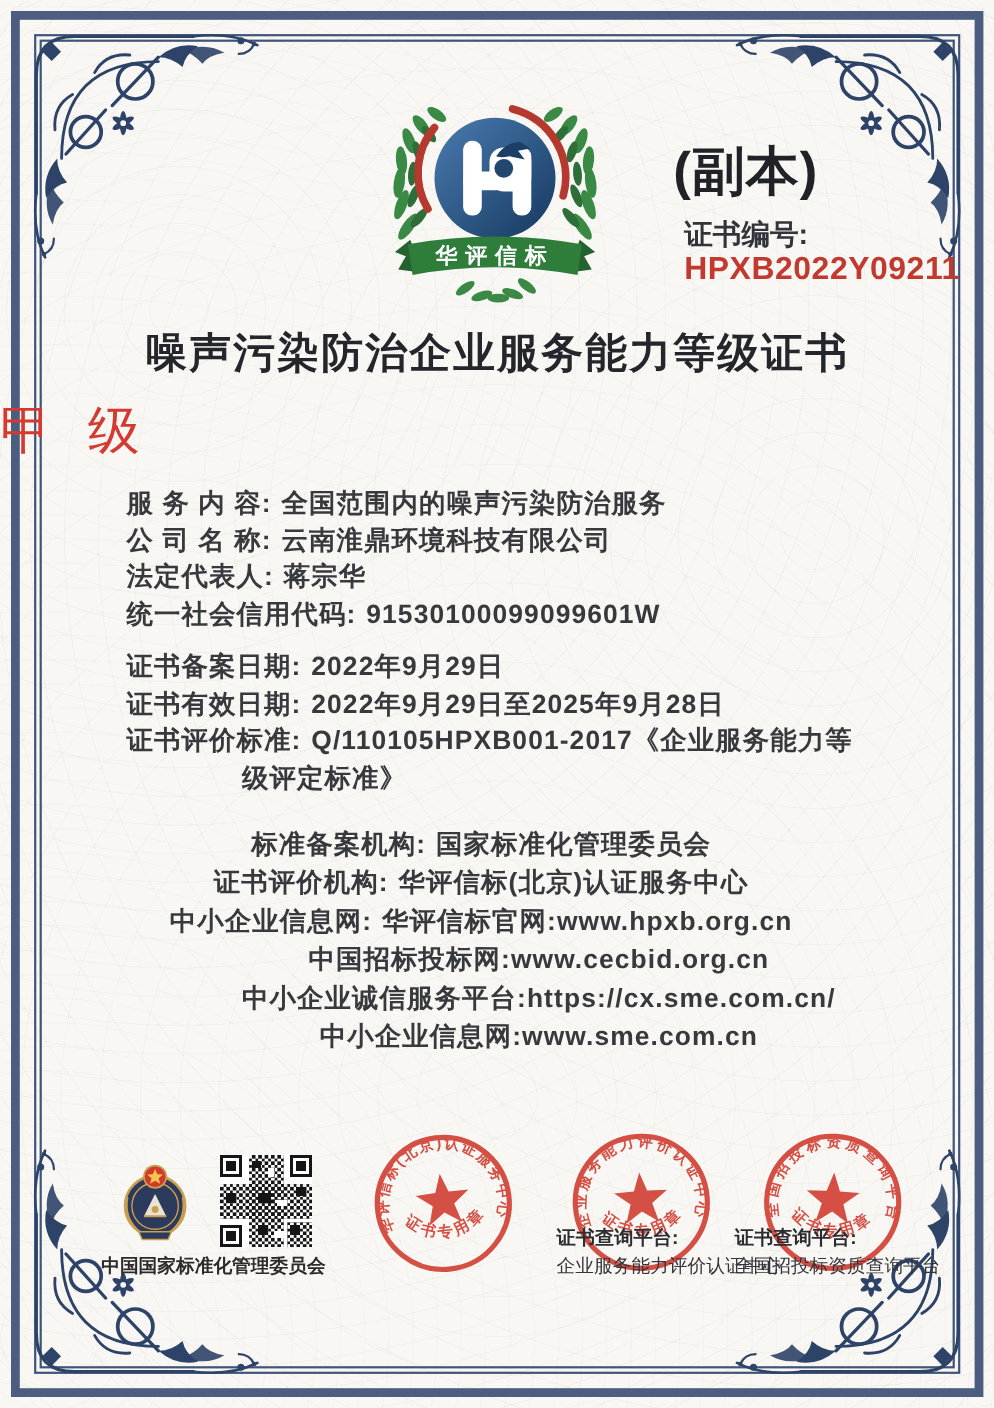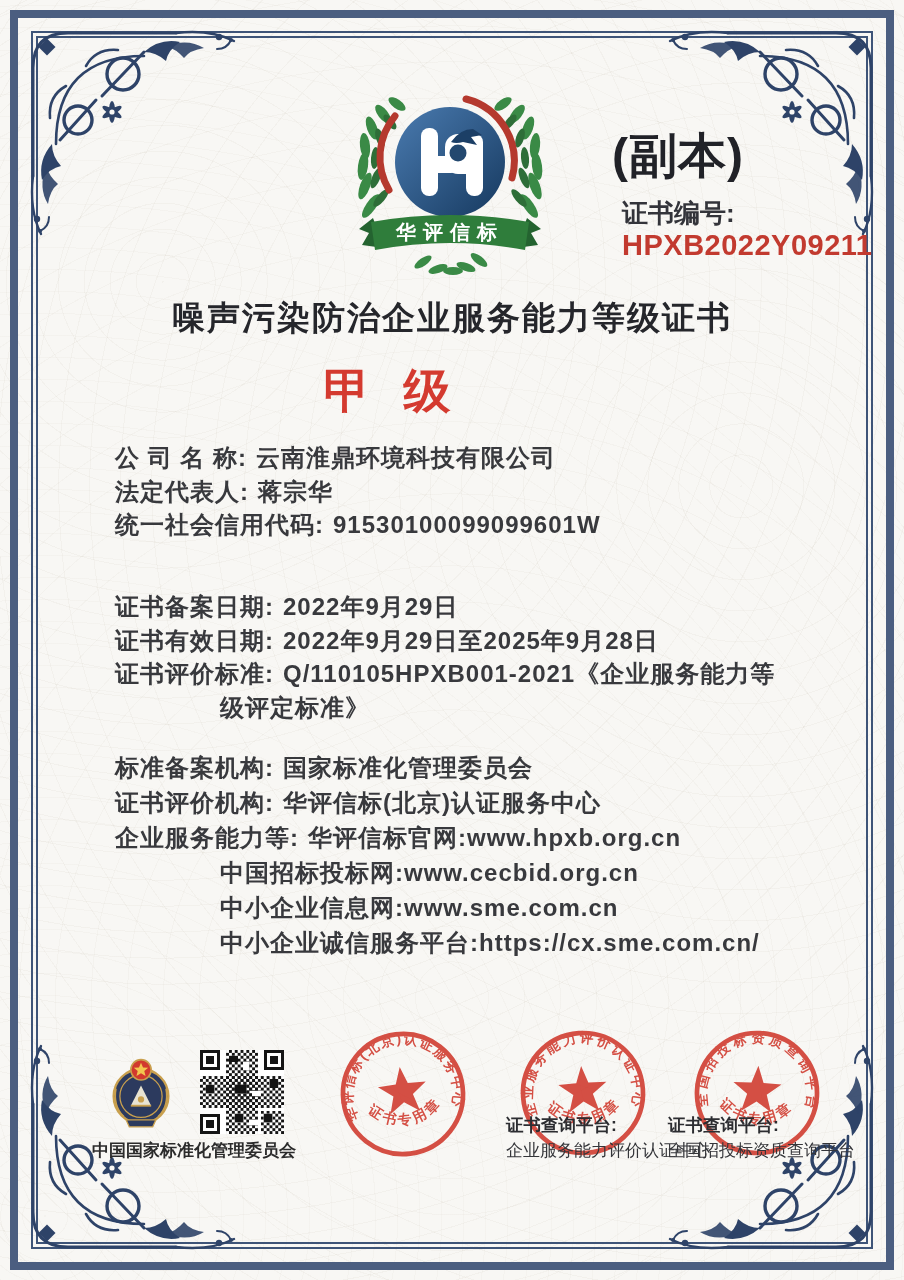--- a/index.html
+++ b/index.html
@@ -21,30 +21,30 @@
   .corner.tl{left:26px;top:26px;}
   .corner.tr{right:26px;top:26px;transform:scaleX(-1);}
   .corner.bl{left:26px;bottom:26px;transform:scaleY(-1);}
   .corner.br{right:26px;bottom:26px;transform:scale(-1,-1);}
 
   .abs{position:absolute;}
   .logo{left:335px;top:86px;width:230px;height:200px;}
   .copy{left:612px;top:124px;font-size:48px;font-weight:bold;color:#212228;letter-spacing:1px;}
   .certno-label{left:622px;top:196px;font-size:26px;font-weight:bold;color:#33343a;}
   .certno{left:622px;top:229px;font-size:29px;font-weight:bold;color:#c23a2f;letter-spacing:0.5px;}
-  .title{left:0;top:296px;width:904px;text-align:center;font-size:33px;font-weight:bold;color:#25262b;letter-spacing:2px;}
-  .grade{left:0;top:360px;width:784px;text-align:center;font-size:47px;font-weight:bold;color:#d43a2f;letter-spacing:10px;}
+  .title{left:0;top:296px;width:904px;text-align:center;font-size:38px;font-weight:bold;color:#25262b;letter-spacing:2px;}
+  .grade{left:0;top:360px;width:784px;font-size:47px;font-weight:normal;color:#d43a2f;letter-spacing:10px;}
 
   .block{left:115px;font-size:24px;font-weight:600;color:#38393d;letter-spacing:1px;}
   .block .row{height:33.5px;line-height:33.5px;white-space:nowrap;}
   .block .lab{margin-right:9px;}
   .block .indent{margin-left:105px;}
   .b1{top:441px;}
   .b2{top:590px;}
-  .b3{top:750px;}
+  .b3{top:750px;text-align:center;}
   .b3 .row{height:35px;line-height:35px;}
 
   .footer-authority{left:79px;top:1139px;width:230px;text-align:center;font-size:17px;font-weight:600;color:#2b2b2b;}
   .emblem{left:100px;top:1051px;width:82px;height:86px;}
   .qr{left:200px;top:1050px;width:84px;height:84px;}
 
   .seal{width:150px;height:150px;opacity:.88;}
   .seal1{left:328px;top:1019px;transform:rotate(-7deg);}
   .seal2{left:508px;top:1018px;transform:rotate(-4deg);}
   .seal3{left:682px;top:1018px;transform:rotate(3deg);}
@@ -217,39 +217,40 @@
   </svg>
 
   <div class="abs copy">(副本)</div>
   <div class="abs certno-label">证书编号:</div>
   <div class="abs certno">HPXB2022Y09211</div>
 
   <div class="abs title">噪声污染防治企业服务能力等级证书</div>
   <div class="abs grade">甲 级</div>
 
   <div class="abs block b1">
+    <div class="row"><span class="lab">服 务 内 容:</span><span>全国范围内的噪声污染防治服务</span></div>
     <div class="row"><span class="lab">公 司 名 称:</span><span>云南淮鼎环境科技有限公司</span></div>
     <div class="row"><span class="lab">法定代表人:</span><span>蒋宗华</span></div>
     <div class="row"><span class="lab">统一社会信用代码:</span><span>91530100099099601W</span></div>
   </div>
 
   <div class="abs block b2">
     <div class="row"><span class="lab">证书备案日期:</span><span>2022年9月29日</span></div>
     <div class="row"><span class="lab">证书有效日期:</span><span>2022年9月29日至2025年9月28日</span></div>
-    <div class="row"><span class="lab">证书评价标准:</span><span>Q/110105HPXB001-2021《企业服务能力等</span></div>
+    <div class="row"><span class="lab">证书评价标准:</span><span>Q/110105HPXB001-2017《企业服务能力等</span></div>
     <div class="row indent">级评定标准》</div>
   </div>
 
   <div class="abs block b3">
     <div class="row"><span class="lab">标准备案机构:</span><span>国家标准化管理委员会</span></div>
     <div class="row"><span class="lab">证书评价机构:</span><span>华评信标(北京)认证服务中心</span></div>
-    <div class="row"><span class="lab">企业服务能力等:</span><span>华评信标官网:www.hpxb.org.cn</span></div>
+    <div class="row"><span class="lab">中小企业信息网:</span><span>华评信标官网:www.hpxb.org.cn</span></div>
     <div class="row indent">中国招标投标网:www.cecbid.org.cn</div>
+    <div class="row indent">中小企业诚信服务平台:https://cx.sme.com.cn/</div>
     <div class="row indent">中小企业信息网:www.sme.com.cn</div>
-    <div class="row indent">中小企业诚信服务平台:https://cx.sme.com.cn/</div>
   </div>
 
   <svg class="abs emblem" viewBox="0 0 100 110">
     <circle cx="50" cy="58" r="35" fill="#2c3a5e" stroke="#c9a04e" stroke-width="3"></circle>
     <circle cx="50" cy="58" r="27" fill="none" stroke="#c9a04e" stroke-width="1.6"></circle>
     <path d="M18,48 q-4,22 10,36" stroke="#c9a04e" stroke-width="2" fill="none"></path>
     <path d="M82,48 q4,22 -10,36" stroke="#c9a04e" stroke-width="2" fill="none"></path>
     <path d="M50,44 l-13,26 h26 z" fill="#e8e3d2"></path>
     <path d="M37,70 h26" stroke="#c9a04e" stroke-width="2.4"></path>
     <circle cx="50" cy="62" r="4" fill="#c9a04e"></circle>

